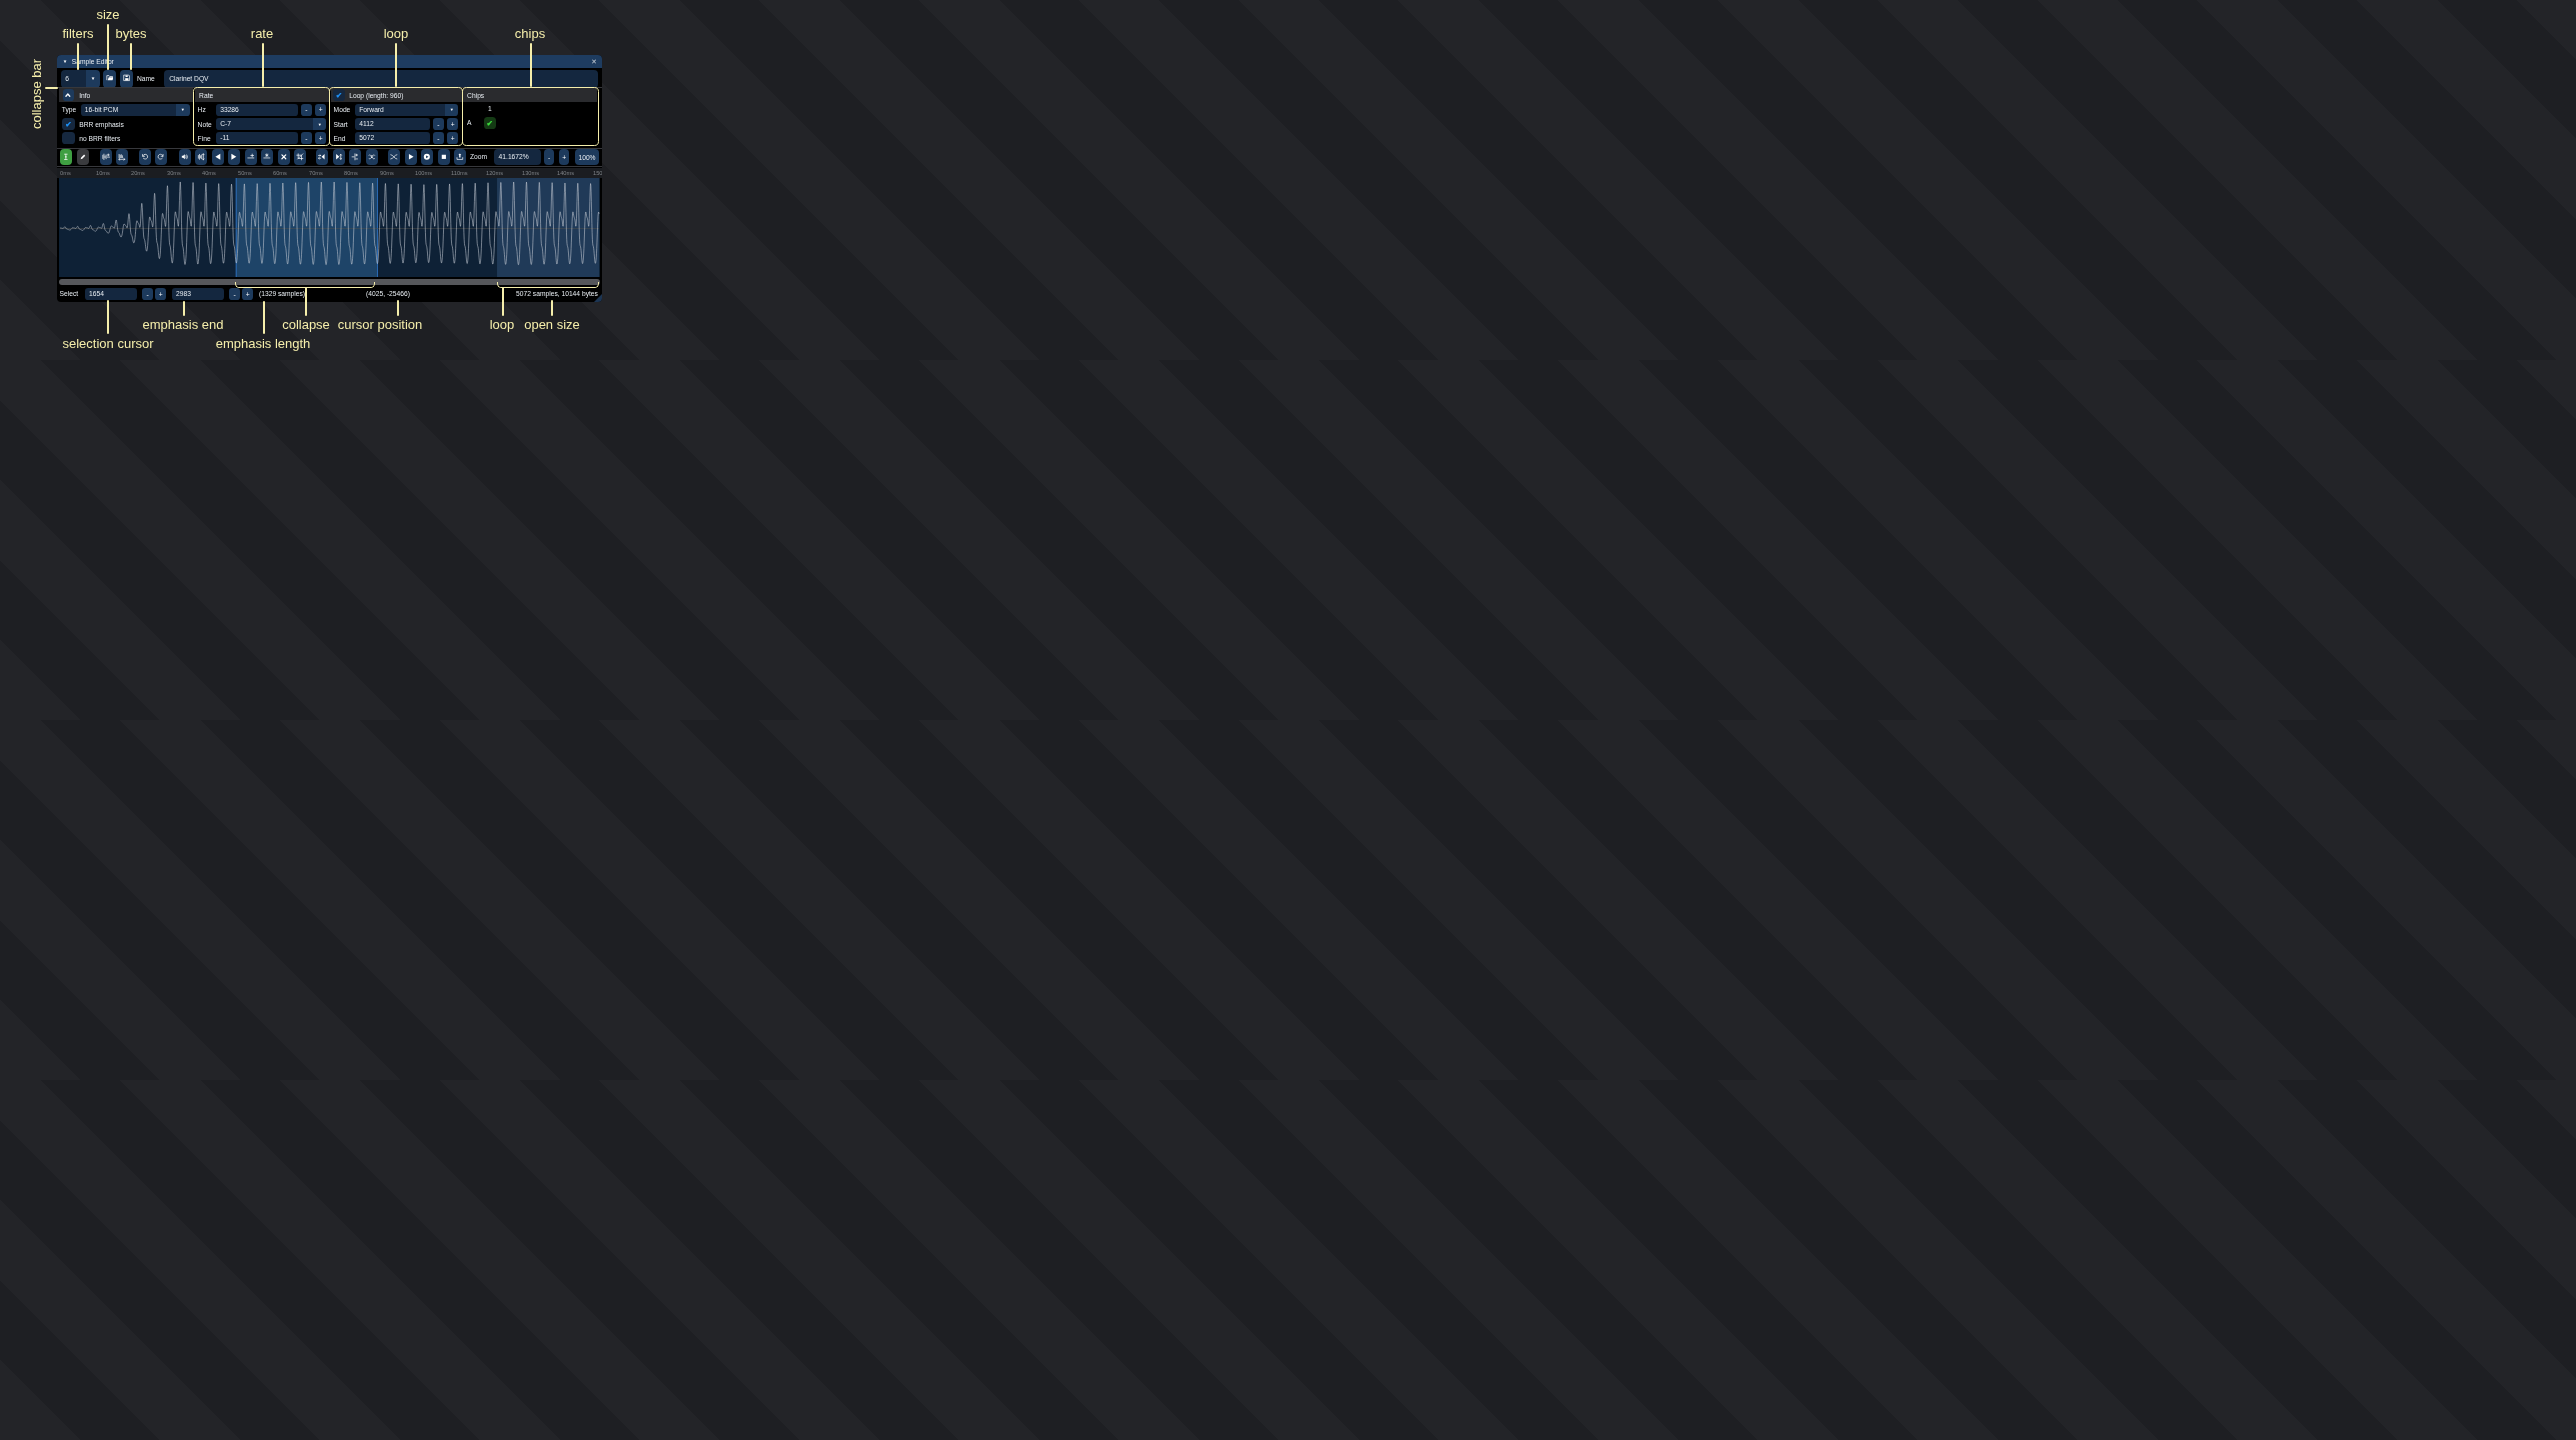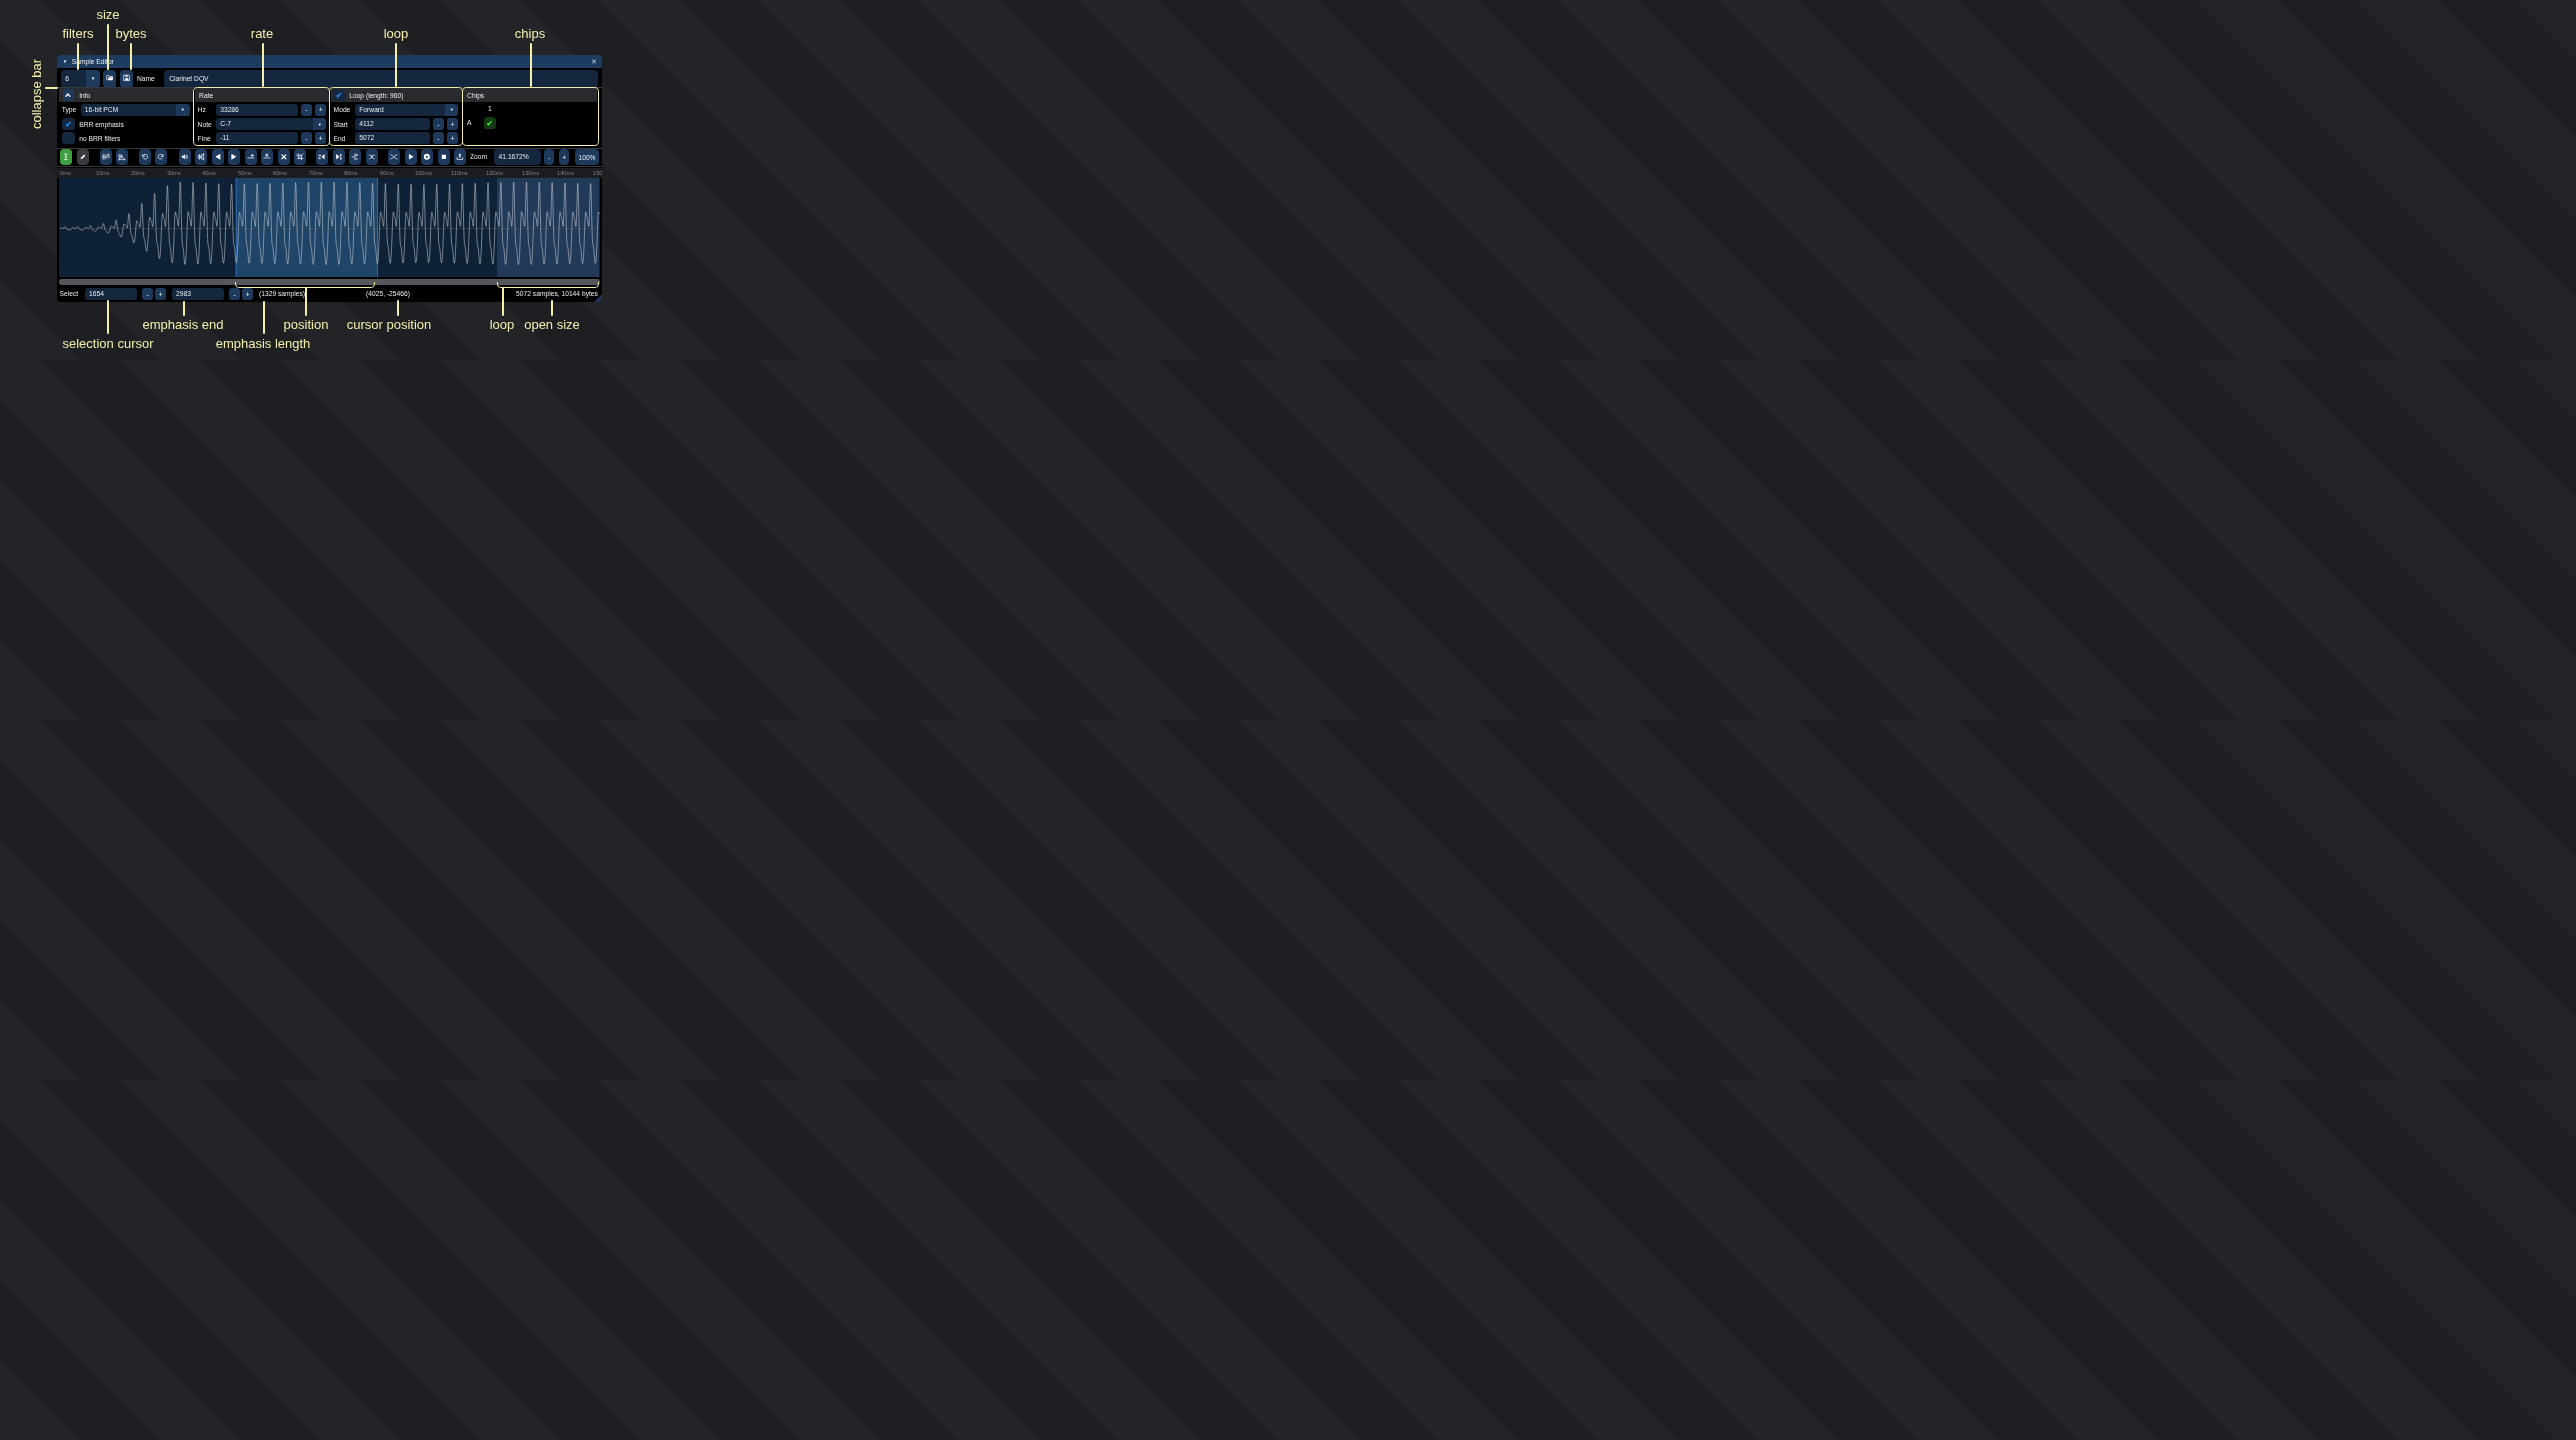--- a/index.html
+++ b/index.html
@@ -400,22 +400,22 @@
   <div class="aline" style="left:530px;top:43px;height:44px"></div>
   <div class="ahline" style="left:45px;top:87px;width:13.4px"></div>
 
   <div class="aoutline" style="left:193px;top:87px;width:135px;height:57px"></div>
   <div class="aoutline" style="left:329px;top:87px;width:132px;height:57px"></div>
   <div class="aoutline" style="left:462px;top:87px;width:135px;height:57px"></div>
 
   <div class="ann" style="left:108px;top:336px">selection cursor</div>
   <div class="ann" style="left:183px;top:317px">emphasis end</div>
   <div class="ann" style="left:263px;top:336px">emphasis length</div>
-  <div class="ann" style="left:306px;top:317px">position</div>
-  <div class="ann" style="left:389px;top:317px">cursor position</div>
+  <div class="ann" style="left:306px;top:317px">collapse</div>
+  <div class="ann" style="left:380px;top:317px">cursor position</div>
   <div class="ann" style="left:502px;top:317px">loop</div>
   <div class="ann" style="left:552px;top:317px">open size</div>
 
   <div class="aline" style="left:107px;top:300px;height:34px"></div>
   <div class="aline" style="left:183px;top:301px;height:15px"></div>
   <div class="aline" style="left:263px;top:301px;height:33px"></div>
   <div class="abracket" style="left:235px;top:282px;width:138px;height:5.2px"></div>
   <div class="aline" style="left:305px;top:287px;height:29px"></div>
   <div class="aline" style="left:397px;top:300px;height:16px"></div>
   <div class="abracket" style="left:497px;top:282px;width:100px;height:5.2px"></div>

